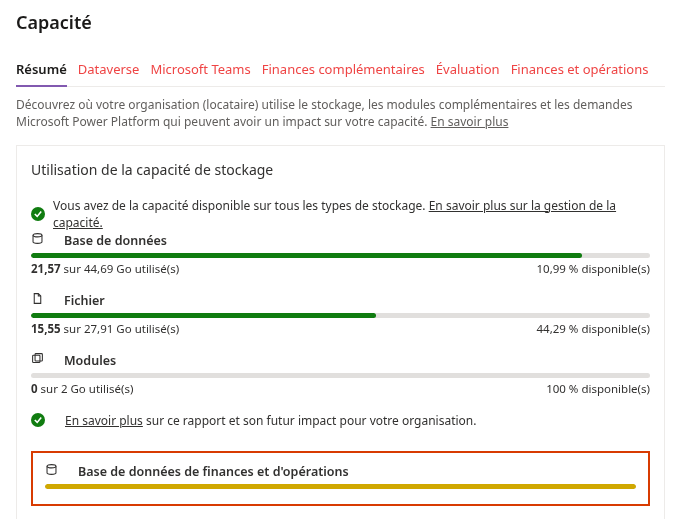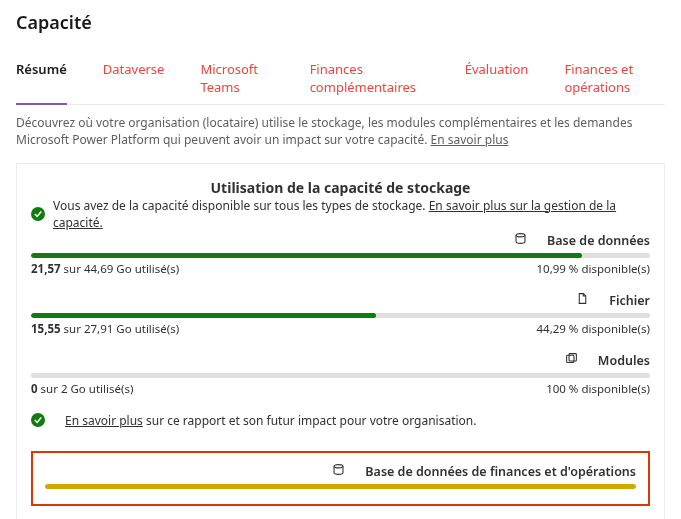--- a/index.html
+++ b/index.html
@@ -14,21 +14,21 @@
     padding: 10px 16px 16px 16px;
   }
   h1.page-title {
     font-size: 18px;
     font-weight: 600;
     margin-bottom: 20px;
     color: #1b1a19;
   }
   .tabs {
     display: flex;
-    gap: 36px;
+    gap: 11px;
     border-bottom: 1px solid #edebe9;
     margin-bottom: 10px;
   }
   .tab {
     font-size: 13px;
     padding: 6px 0 8px 0;
     cursor: pointer;
     color: #ef4444;
     position: relative;
   }
@@ -52,22 +52,22 @@
   .intro a, a.linkish {
     color: #605e5c;
     text-decoration: underline;
   }
   .card {
     border: 1px solid #edebe9;
     padding: 14px 14px 16px 14px;
   }
   .card-title {
     font-size: 14px;
-    font-weight: 700;
-    text-align: center;
+    font-weight: 400;
+    margin-bottom: 18px;
   }
   .status-line {
     display: flex;
     align-items: center;
     gap: 8px;
     font-size: 12px;
     color: #323130;
     margin-bottom: 1px;
   }
   .status-line a { color: #323130; }
@@ -84,21 +84,20 @@
   .metric {
     margin-bottom: 16px;
   }
   .metric-header {
     display: flex;
     align-items: center;
     gap: 20px;
     font-size: 12.5px;
     font-weight: 600;
     margin-bottom: 4px;
-    justify-content: flex-end;
   }
   .metric-header .icon-slot svg {
     width: 13px; height: 13px;
     fill: none;
     stroke: #323130;
     stroke-width: 1.3;
   }
   .bar-track {
     width: 100%;
     height: 5px;

